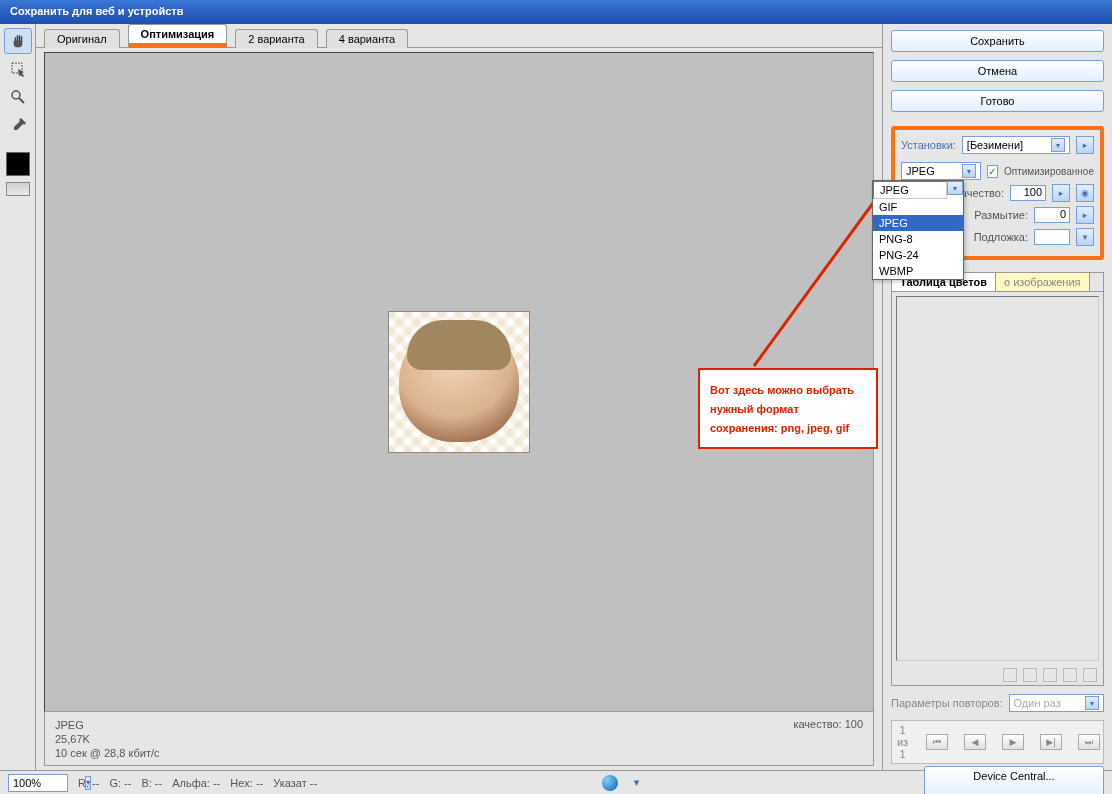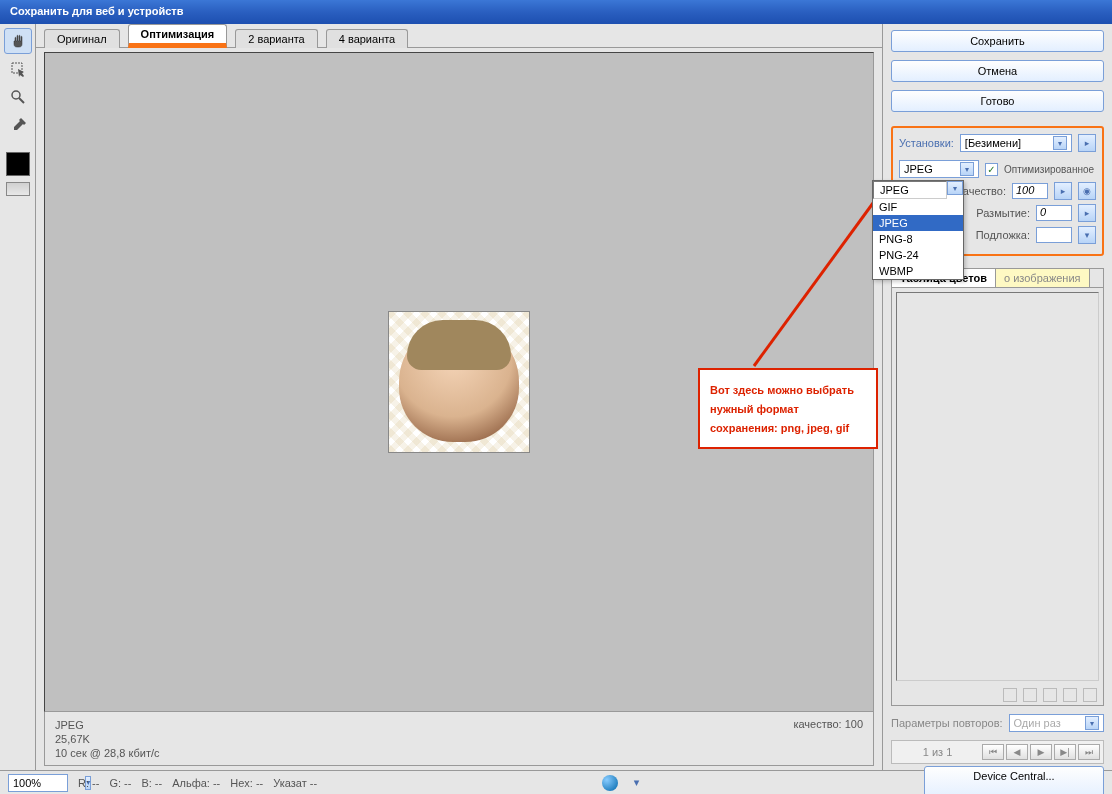--- a/index.html
+++ b/index.html
@@ -32,45 +32,45 @@
   pointer-events: none; }
 
 .info-bar { height: 54px; margin: 0 8px 4px 8px; background: #e6e6e6; border: 1px solid #999; border-top: none; padding: 6px 10px; display: flex; justify-content: space-between; }
 .info-left div { color: #555; line-height: 14px; }
 .info-right { color: #555; }
 
 .right-panel { width: 230px; background: #e6e6e6; border-left: 1px solid #999; display: flex; flex-direction: column; padding: 6px 8px; gap: 4px; }
 
 .btn { height: 22px; border: 1px solid #7a9fd8; background: linear-gradient(to bottom,#fefefe,#e3efff); border-radius: 3px; text-align: center; line-height: 20px; cursor: pointer; margin-bottom: 4px; }
 
-.settings-group { border: 2px solid #f97316; border-radius: 3px; padding: 6px; position: relative; background: #e6e6e6; }
+.settings-group { border: 4px solid #f97316; border-radius: 3px; padding: 6px; position: relative; background: #e6e6e6; }
 .settings-row { display: flex; align-items: center; gap: 6px; margin-bottom: 4px; }
 .settings-row label { color: #555; flex: 0 0 auto; }
 .select-box { flex: 1; height: 18px; border: 1px solid #7a9fd8; background: #fff; padding: 1px 4px; display: flex; align-items: center; justify-content: space-between; }
 .select-arrow { width: 14px; height: 14px; background: linear-gradient(to bottom,#e3efff,#b8d4f7); border: 1px solid #7a9fd8; display: flex; align-items: center; justify-content: center; font-size: 8px; color: #4a6fb0; }
-.num-input { width: 36px; height: 16px; border: 1px solid #7a9fd8; background: #fff; padding: 0 3px; text-align: left; font-style: italic; }
+.num-input { width: 36px; height: 16px; border: 1px solid #7a9fd8; background: #fff; padding: 0 3px; text-align: right; }
 .icon-btn { width: 18px; height: 18px; border: 1px solid #7a9fd8; background: linear-gradient(to bottom,#e3efff,#b8d4f7); display: flex; align-items: center; justify-content: center; font-size: 9px; color: #4a6fb0; cursor: pointer; }
 .checkbox { width: 13px; height: 13px; border: 1px solid #7a9fd8; background: #fff; display: inline-flex; align-items: center; justify-content: center; color: #2a7a2a; font-size: 10px; }
 
 .format-dropdown { position: absolute; top: 180px; right: 148px; width: 92px; background: #fff; border: 1px solid #666; z-index: 100; box-shadow: 2px 2px 4px rgba(0,0,0,.2); }
 .format-dropdown .dd-head { display: flex; }
 .format-dropdown .dd-head span:first-child { flex: 1; padding: 2px 6px; border: 1px inset #ccc; }
 .format-dropdown .dd-item { padding: 2px 6px; cursor: pointer; }
 .format-dropdown .dd-item.selected { background: #316ac5; color: #fff; }
 
 .color-table-panel { border: 1px solid #999; background: #e6e6e6; flex: 1; display: flex; flex-direction: column; margin-top: 8px; }
 .ct-tabs { display: flex; border-bottom: 1px solid #999; }
 .ct-tab { padding: 3px 8px; border-right: 1px solid #999; background: #fef9c3; cursor: pointer; }
 .ct-tab.active { background: #fff; font-weight: bold; }
 .ct-body { flex: 1; background: #e6e6e6; border: 1px inset #ccc; margin: 4px; min-height: 150px; }
 .ct-icons { display: flex; justify-content: flex-end; gap: 6px; padding: 3px 6px; color: #999; }
 .ct-icons span { width: 14px; height: 14px; border: 1px solid #bbb; display: inline-block; }
 
 .repeat-row { display: flex; align-items: center; gap: 6px; margin-top: 4px; }
-.playback-row { display: flex; align-items: center; gap: 2px; margin-top: 4px; border: 1px solid #bbb; padding: 3px; background: #f0f0f0; }
+.playback-row { display: flex; align-items: center; gap: 16px; margin-top: 4px; border: 1px solid #bbb; padding: 3px; background: #f0f0f0; }
 .play-btn { width: 22px; height: 16px; border: 1px solid #aaa; background: linear-gradient(to bottom,#fff,#e0e0e0); display: flex; align-items: center; justify-content: center; color: #888; font-size: 9px; }
 
 .annotation-box { position: absolute; right: 234px; top: 368px; width: 180px; border: 2px solid #d20; background: #fff; padding: 10px; color: #d20; font-weight: bold; font-size: 14px; line-height: 18px; z-index: 50; font-family: Arial; }
 .annotation-arrow { position: absolute; right: 218px; top: 178px; width: 160px; height: 190px; z-index: 49; pointer-events: none; }
 
 .bottom-bar { height: 24px; background: #e6e6e6; border-top: 1px solid #999; display: flex; align-items: center; padding: 0 8px; gap: 10px; }
 .zoom-box { width: 60px; height: 18px; border: 1px solid #7a9fd8; background: #fff; padding: 1px 4px; display: flex; align-items: center; justify-content: space-between; gap: 44px; }
 .status-seg { color: #555; }
 .device-btn { margin-left: auto; width: 180px; height: 34px; border: 1px solid #7a9fd8; background: linear-gradient(to bottom,#fefefe,#e3efff); border-radius: 3px; text-align: center; line-height: 18px; cursor: pointer; }
 .globe-icon { width: 16px; height: 16px; border-radius: 50%; background: radial-gradient(circle at 30% 30%, #8cf, #06a); display: inline-block; margin-left: auto; margin-right: 6px; }

